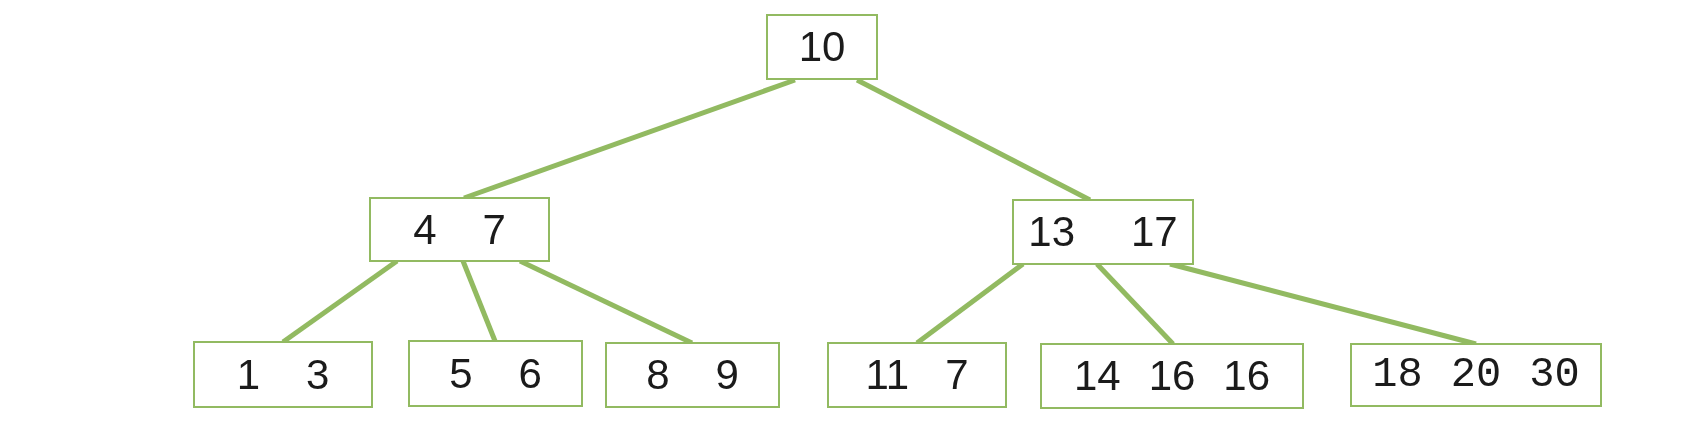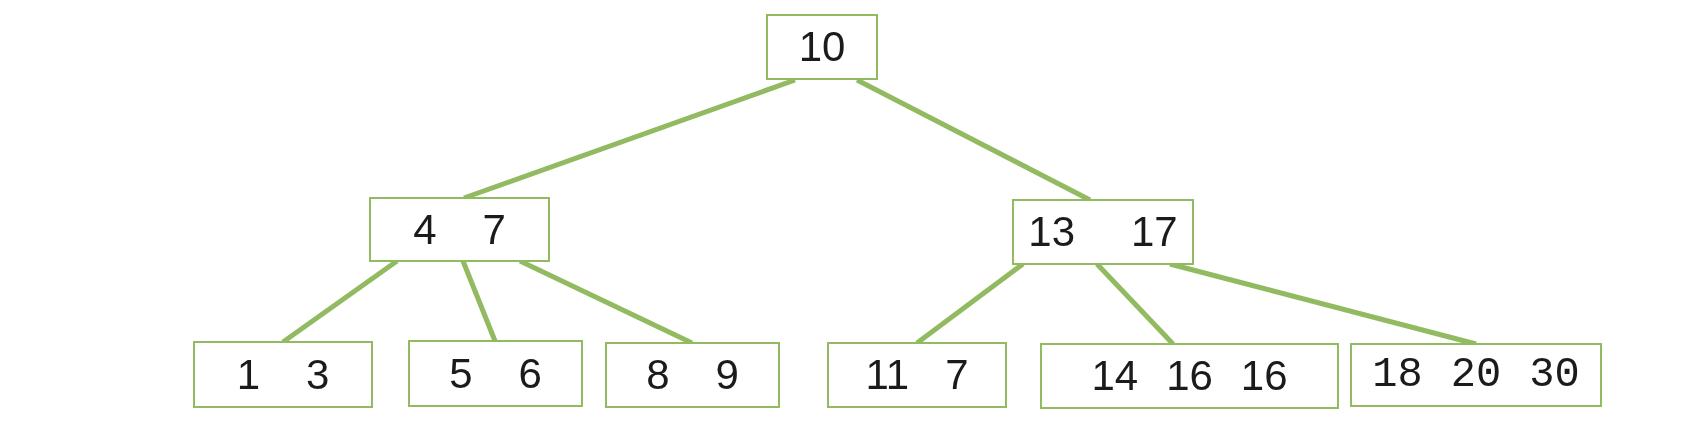--- a/index.html
+++ b/index.html
@@ -81,21 +81,21 @@
         <span>6</span>
       </div>
       <div class="node" style="left: 605px; top: 342px; width: 175px; height: 66px; gap: 46px;">
         <span>8</span>
         <span>9</span>
       </div>
       <div class="node" style="left: 827px; top: 342px; width: 180px; height: 66px; gap: 36px;">
         <span>11</span>
         <span>7</span>
       </div>
-      <div class="node" style="left: 1040px; top: 343px; width: 299px; height: 66px; gap: 28px;">
+      <div class="node" style="left: 1040px; top: 343px; width: 264px; height: 66px; gap: 28px;">
         <span>14</span>
         <span>16</span>
         <span>16</span>
       </div>
       <div class="node" style="left: 1350px; top: 343px; width: 252px; height: 64px; gap: 28px; font-family: Liberation Mono, monospace;">
         <span>18</span>
         <span>20</span>
         <span>30</span>
       </div>
     </div>

